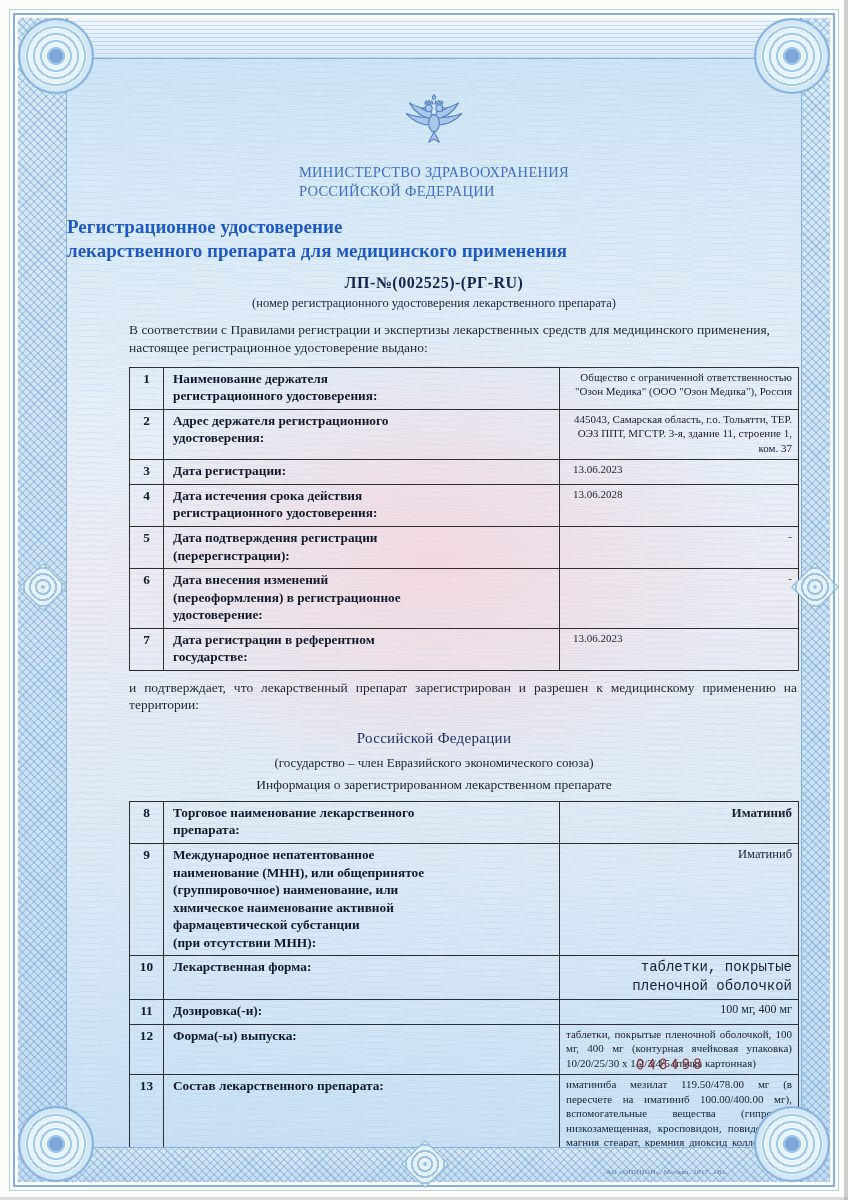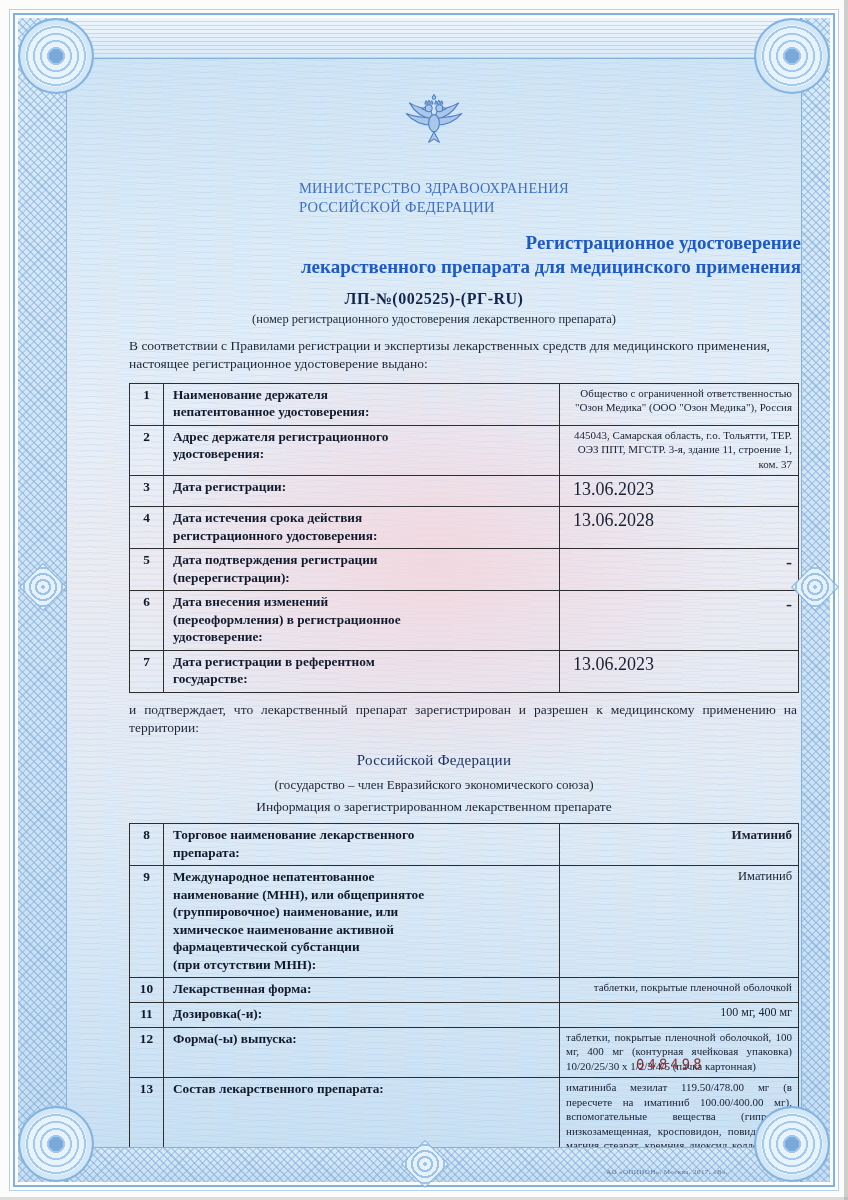--- a/index.html
+++ b/index.html
@@ -45,43 +45,43 @@
     background:
       radial-gradient(ellipse 430px 330px at 50% 46%, rgba(243,213,221,.85), rgba(243,213,221,0) 72%),
       repeating-linear-gradient(3deg, rgba(140,185,225,.12) 0 1px, transparent 1px 6px),
       repeating-linear-gradient(-3deg, rgba(140,185,225,.10) 0 1px, transparent 1px 6px),
       linear-gradient(180deg,#cfe4f5 0%,#dcebf7 18%,#e7eef7 34%,#ecebf2 48%,#e2ebf5 66%,#d2e5f5 88%,#c9e0f3 100%);
   }
   
   .emblem{margin-top:34px;text-align:center;}
   .ministry-wrap{margin-top:10px;text-align:center;}
   .ministry{display:inline-block;text-align:left;font-size:14.5px;letter-spacing:.3px;
-    color:#3e6ec5;line-height:1.3;margin-top:16px;}
-  .doc-title{margin-top:14px;text-align:right;font-weight:700;font-size:19px;
+    color:#3e6ec5;line-height:1.3;}
+  .doc-title{margin-top:14px;text-align:left;font-weight:700;font-size:19px;
     color:#1d5ac6;line-height:1.3;}
   .reg-number{margin-top:10px;text-align:center;font-weight:700;font-size:16px;
     letter-spacing:.5px;color:#15254d;}
   .reg-caption{margin-top:4px;text-align:center;font-size:12.5px;color:#232b3c;}
   .intro{margin:10px 6px 0 62px;font-size:13.5px;color:#1e2636;line-height:1.32;}
   
   .rtable{margin-left:62px;width:670px;border:1.5px solid #2e2e2e;box-sizing:border-box;}
   .rtable.open{border-bottom:0;}
   .t1{margin-top:10px;} .t2{margin-top:8px;}
   .trow{display:grid;grid-template-columns:34px 396px 1fr;}
   .trow + .trow{border-top:1px solid #2e2e2e;}
   .cell{padding:2px 6px 4px;line-height:1.32;color:#182032;box-sizing:border-box;}
   .num{font-weight:700;text-align:center;font-size:13.3px;border-right:1px solid #2e2e2e;
     color:#111a2c;padding-left:2px;padding-right:2px;}
   .label{font-weight:700;white-space:pre-line;font-size:13.3px;border-right:1px solid #2e2e2e;
     color:#111a2c;padding-left:9px;}
   .value{font-size:11px;}
   .a-center{text-align:right;} .a-left{text-align:left;padding-left:13px;}
   .a-just{text-align:justify;}
-  .v-date{font-size:18px;} .v-trade{font-size:13px;font-weight:700;}
-  .v-inn{font-size:12.5px;} .v-form{font-size:11px;} .v-dose{font-size:12px;}
+  .v-date{font-size:11px;} .v-trade{font-size:13px;font-weight:700;}
+  .v-inn{font-size:12.5px;} .v-form{font-size:14px;font-family:Liberation Mono, monospace;} .v-dose{font-size:12px;}
   .v-para{font-size:11px;}
   
   .confirm{margin:8px 4px 16px 62px;font-size:13.5px;color:#1e2636;line-height:1.3;text-align:justify;}
   .territory{margin-top:8px;text-align:center;font-size:15px;color:#1d3260;letter-spacing:.3px;}
   .territory-caption{margin-top:8px;text-align:center;font-size:13px;color:#202838;}
   .info-heading{margin-top:6px;text-align:center;font-size:13.5px;color:#1b2334;}
   
   .serial{position:absolute;left:636px;top:1056px;z-index:6;
     font-family:"DejaVu Sans Mono",monospace;font-size:14px;letter-spacing:3px;
     color:#7f1d1d;opacity:.9;transform:rotate(-.6deg);}
@@ -147,21 +147,21 @@
 
     <div class="reg-number">ЛП-№(002525)-(РГ-RU)</div>
     <div class="reg-caption">(номер регистрационного удостоверения лекарственного препарата)</div>
 
     <div class="intro">В соответствии с Правилами регистрации и экспертизы лекарственных средств для медицинского применения, настоящее регистрационное удостоверение выдано:</div>
 
     <div class="rtable t1">
       <div class="trow">
         <div class="cell num">1</div>
         <div class="cell label">Наименование держателя
-непатентованное удостоверения:</div>
+регистрационного удостоверения:</div>
         <div class="cell value a-center v-para">Общество с ограниченной ответственностью "Озон Медика" (ООО "Озон Медика"), Россия</div>
       </div>
       <div class="trow">
         <div class="cell num">2</div>
         <div class="cell label">Адрес держателя регистрационного
 удостоверения:</div>
         <div class="cell value a-center v-para">445043, Самарская область, г.о. Тольятти, ТЕР. ОЭЗ ППТ, МГСТР. 3-я, здание 11, строение 1, ком. 37</div>
       </div>
       <div class="trow">
         <div class="cell num">3</div>

